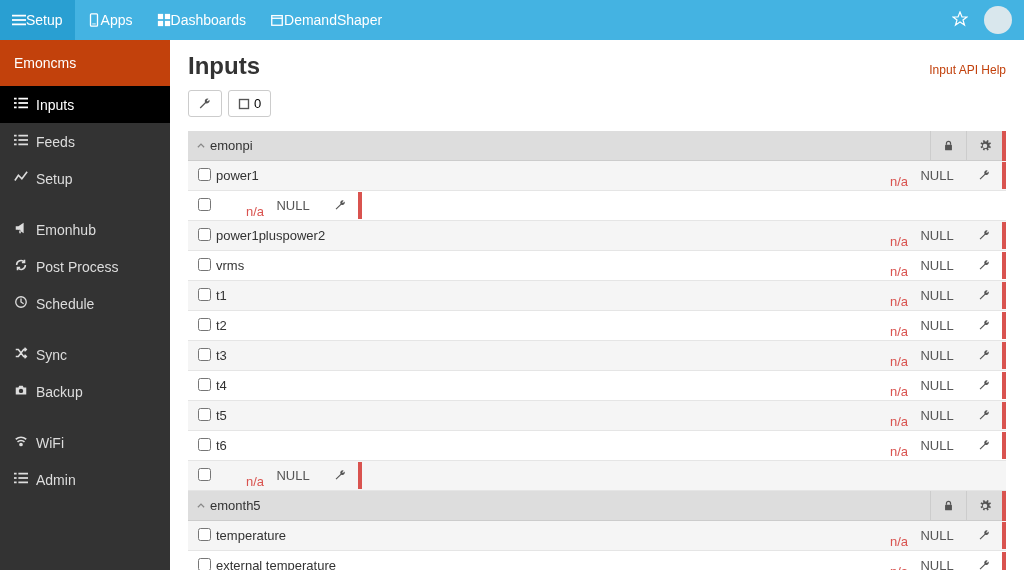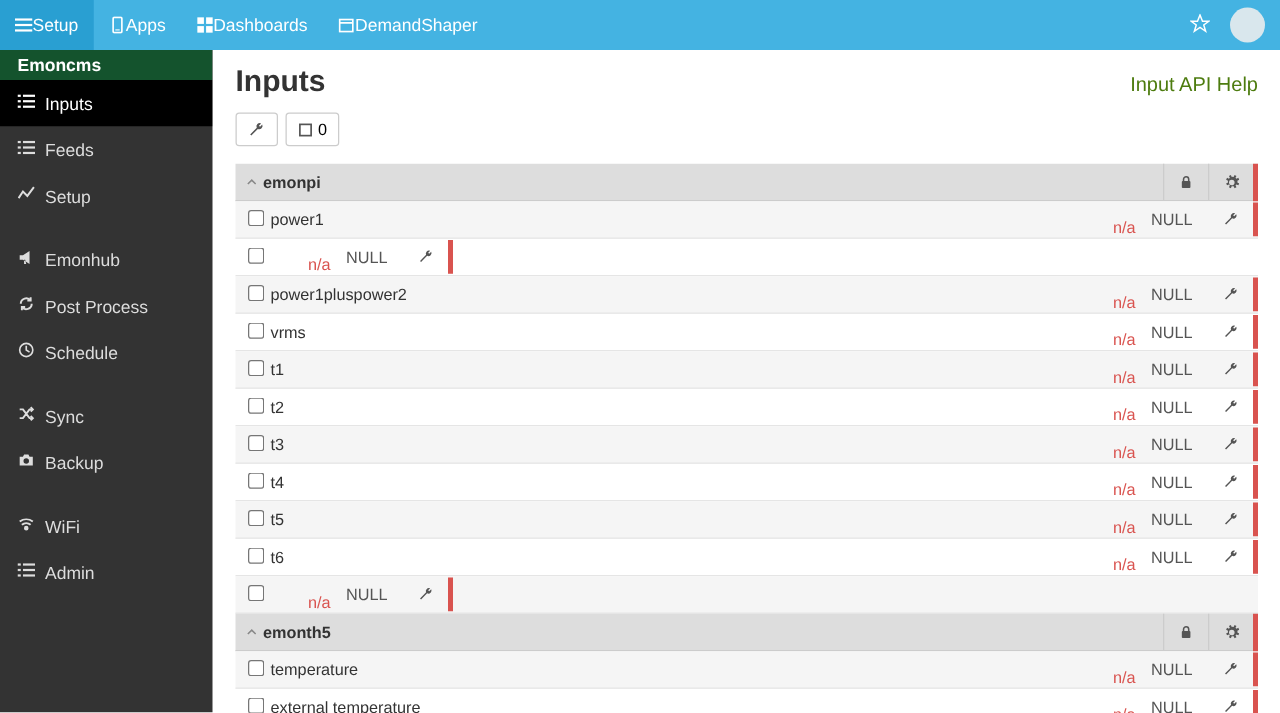--- a/index.html
+++ b/index.html
@@ -8,36 +8,36 @@
     .topbar { background: #44b3e2; height: 40px; display: flex; align-items: center; color: #fff; }
     .topbar-item { display: flex; align-items: center; padding: 16px 12px; height: 40px; cursor: pointer; font-size: 14px; gap: 0; }
     .topbar-item.active { background: #299fd2; }
     .topbar-spacer { flex: 1; }
     .topbar-star { padding: 0 12px; cursor: pointer; }
     .topbar-avatar { width: 28px; height: 28px; border-radius: 50%; background: #d9e7ed; margin: 0 12px 0 4px; cursor: pointer; }
     
     .layout { display: flex; height: calc(100vh - 40px); }
     
     .sidebar { width: 170px; background: #333; color: #ddd; overflow-y: auto; flex-shrink: 0; }
-    .sidebar-title { background: #14532d; padding: 4px 14px; font-weight: bold; color: #fff; }
+    .sidebar-title { background: #c2410c; padding: 15px 14px; font-weight: normal; color: #fff; }
     .sidebar-item { display: flex; align-items: center; padding: 10px 14px; gap: 8px; cursor: pointer; font-size: 14px; }
     .sidebar-item.active { background: #000; color: #fff; }
     .sidebar-sep { height: 14px; }
     
     .main { flex: 1; overflow-y: auto; background: #fff; padding: 12px 18px 40px 18px; }
     .main-header { display: flex; align-items: baseline; justify-content: space-between; margin-bottom: 10px; }
     .main-title { font-size: 24px; font-weight: bold; }
-    .api-link { color: #4d7c0f; text-decoration: none; font-size: 16px; cursor: pointer; text-align: right; }
+    .api-link { color: #c2410c; text-decoration: none; font-size: 12px; cursor: pointer; text-align: right; }
     
     .toolbar { display: flex; gap: 6px; margin-bottom: 14px; }
     .tool-btn { border: 1px solid #ccc; background: #fff; border-radius: 3px; padding: 5px 9px; cursor: pointer; display: flex; align-items: center; gap: 4px; font-size: 13px; }
     
     .group-head { background: #ddd; display: flex; align-items: center; height: 30px; font-size: 13px; border-bottom: 1px solid #ccc; }
     .group-chevron { width: 20px; display: flex; justify-content: center; color: #888; cursor: pointer; padding-left: 6px; }
-    .group-name { flex: 1; font-weight: bold; padding-left: 2px; }
+    .group-name { flex: 1; font-weight: normal; padding-left: 2px; }
     .group-icon-cell { width: 36px; display: flex; justify-content: center; border-left: 1px solid #ccc; height: 100%; align-items: center; cursor: pointer; color: #555; }
     .group-bar { width: 4px; background: #d9534f; height: 30px; }
     
     .input-row { display: flex; align-items: center; height: 30px; border-bottom: 1px solid #e5e5e5; font-size: 13px; }
     .input-row:nth-child(even) { background: #f5f5f5; }
     .row-check { width: 26px; padding-left: 10px; }
     .row-check input { cursor: pointer; }
     .row-label { flex: 1; padding-left: 2px; }
     .row-status { width: 50px; text-align: right; color: #d9534f; margin-top: 12px; }
     .row-value { width: 58px; text-align: center; color: #555; }

